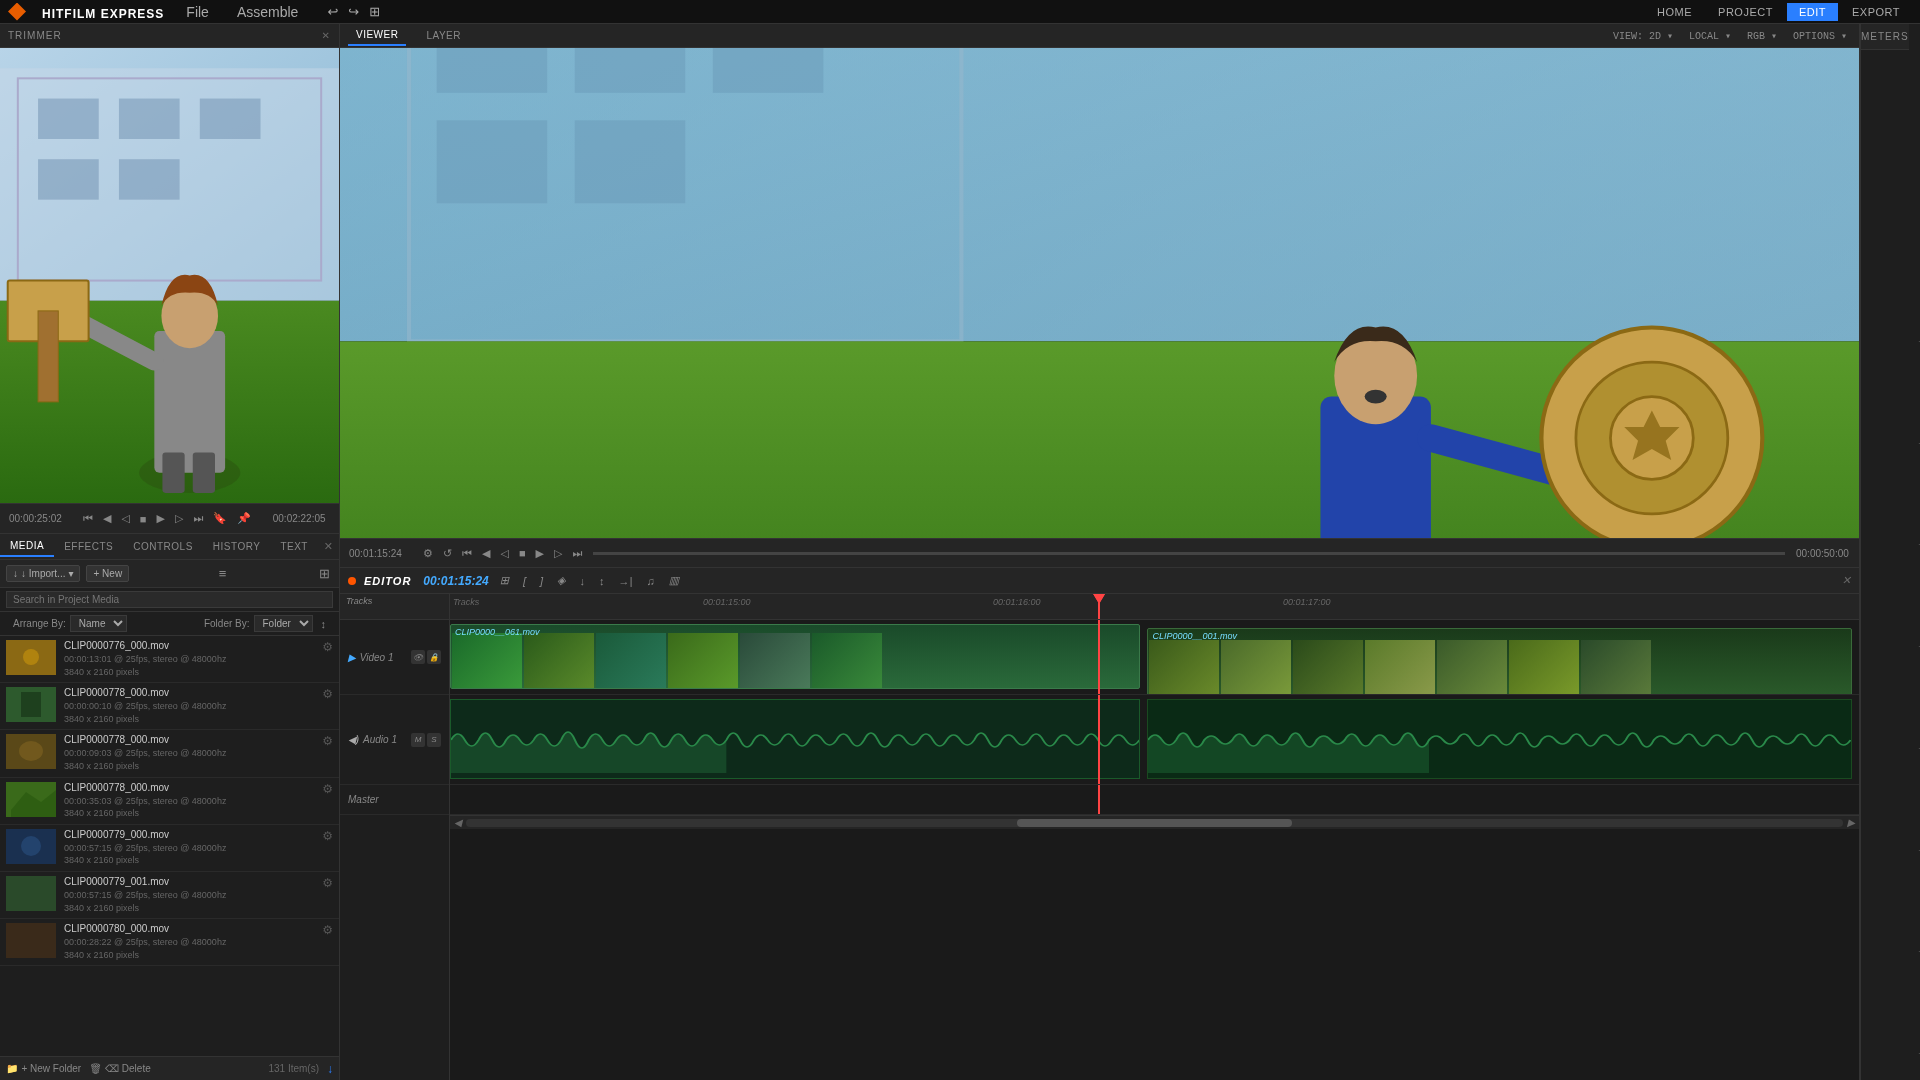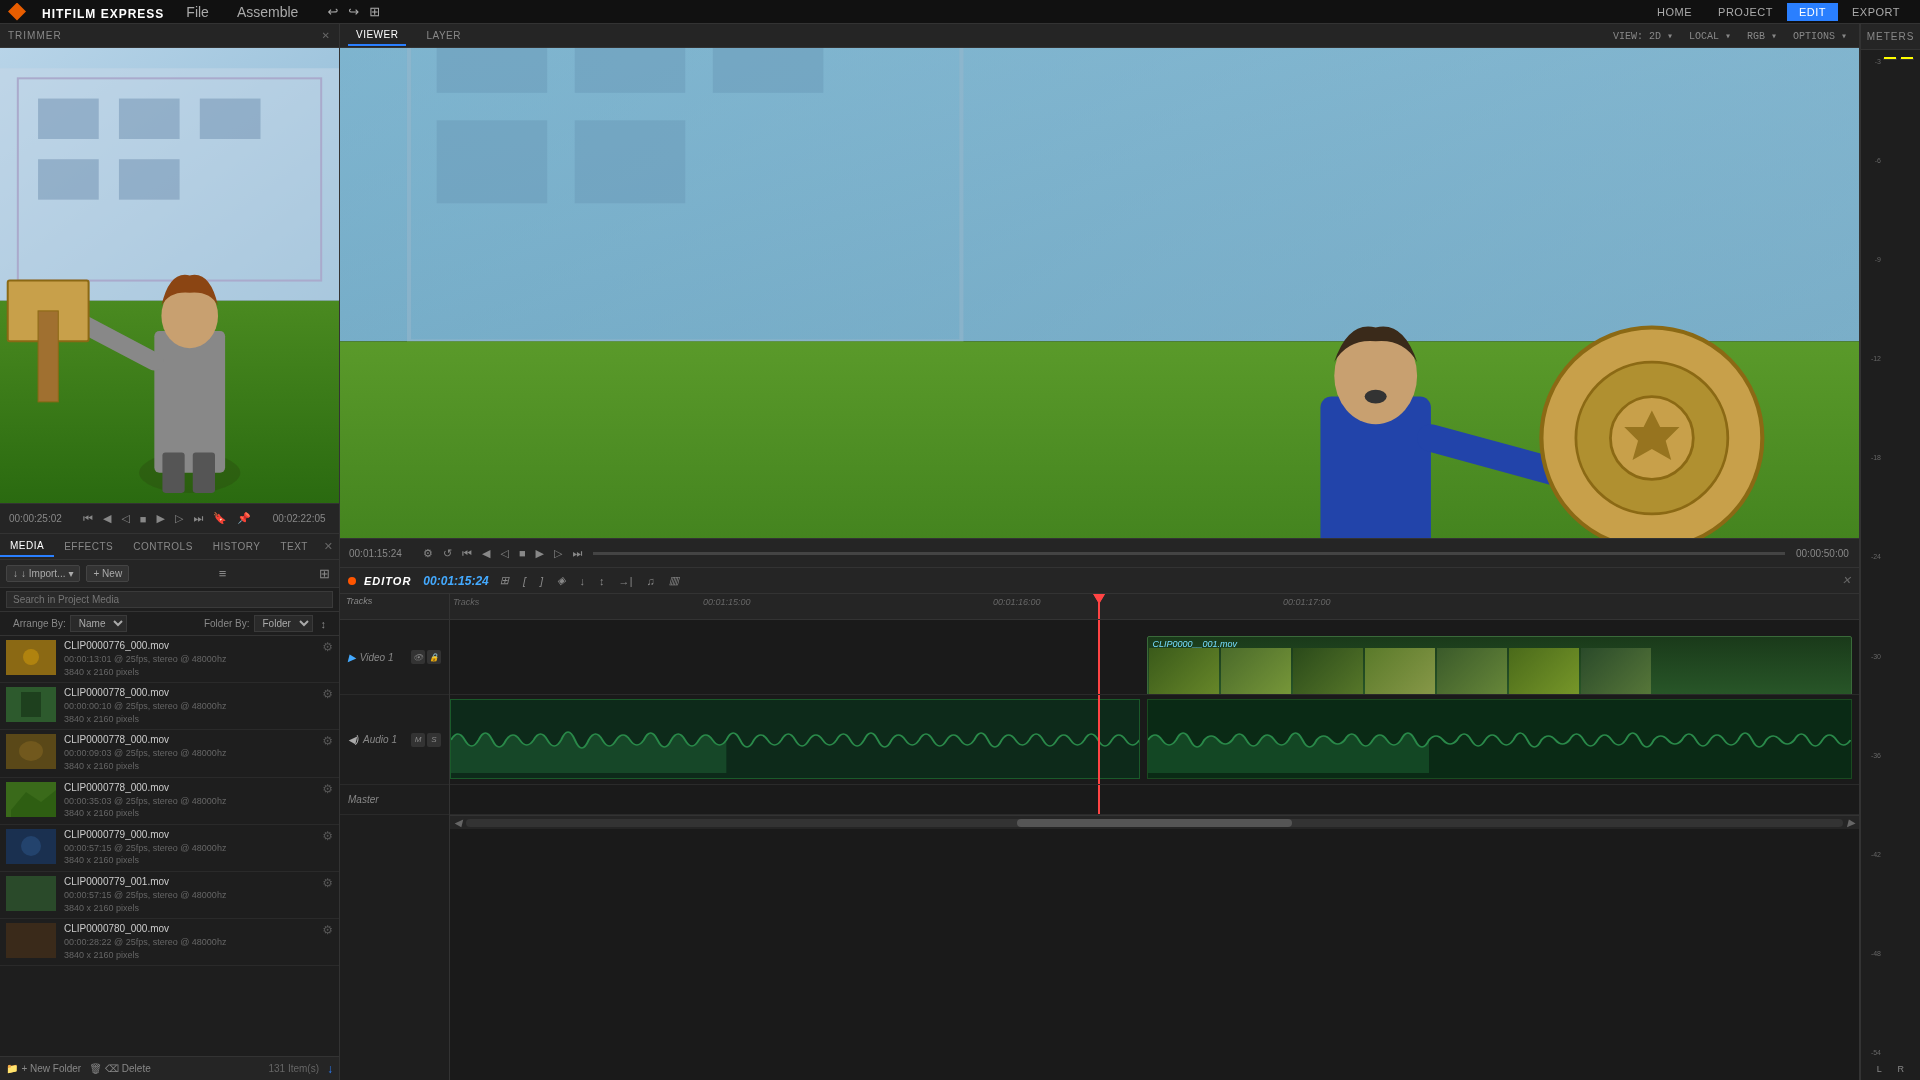--- a/index.html
+++ b/index.html
@@ -579,21 +579,20 @@
       color: #666;
       font-size: 10px;
       cursor: pointer;
     }
 
     
     #right-panel {
       width: 60px;
       background: #1e1e1e;
       display: flex;
-      flex-direction: column;
       border-left: 1px solid #333;
       flex-shrink: 0;
     }
     #meters-header {
       height: 26px;
       background: #252525;
       display: flex;
       align-items: center;
       justify-content: center;
       font-size: 10px;
@@ -1040,22 +1039,33 @@
             <span class="ruler-mark" style="left:250px">00:01:15:00</span>
             <span class="ruler-mark" style="left:540px">00:01:16:00</span>
             <span class="ruler-mark" style="left:830px">00:01:17:00</span>
             <div id="playhead" style="position:absolute;left:46%;top:0;width:2px;height:100%;background:#ff4444;z-index:10;">
               <div id="playhead-marker" style="position:absolute;top:0;width:0;height:0;border-left:6px solid transparent;border-right:6px solid transparent;border-top:10px solid #ff4444;left:-5px;"></div>
             </div>
           </div>
 
           <div id="video-track" style="position:relative;height:75px;background:#1a1a1a;border-bottom:1px solid #2a2a2a;overflow:hidden;">
 
-
-            <div class="video-clip clip-2" style="position:absolute;top:16px;left:49.5%;width:50%;height:68px;background:linear-gradient(to bottom,#1a3a1a,#2a5a2a);border:1px solid #3a6a3a;border-radius:2px;overflow:hidden;">
+            <div class="video-clip clip-1" style="position:absolute;top:4px;left:0;width:49%;height:65px;background:linear-gradient(to bottom,#1a4a2a,#2a6a3a);border:1px solid #3a7a4a;border-radius:2px;overflow:hidden;">
+              <span class="clip-label" style="position:absolute;top:2px;left:4px;font-size:9px;color:#7df;white-space:nowrap;z-index:5;">CLIP0000__061.mov</span>
+              <div style="display:flex;height:100%;align-items:flex-end;overflow:hidden;">
+                <div style="width:70px;height:55px;background:linear-gradient(135deg,#1a6a2a,#3a9a3a);margin:0 1px;flex-shrink:0;"></div>
+                <div style="width:70px;height:55px;background:linear-gradient(135deg,#2a5a1a,#5a8a2a);margin:0 1px;flex-shrink:0;"></div>
+                <div style="width:70px;height:55px;background:linear-gradient(135deg,#1a5a3a,#2a7a5a);margin:0 1px;flex-shrink:0;"></div>
+                <div style="width:70px;height:55px;background:linear-gradient(135deg,#3a6a1a,#5a9a2a);margin:0 1px;flex-shrink:0;"></div>
+                <div style="width:70px;height:55px;background:linear-gradient(135deg,#2a4a3a,#4a7a5a);margin:0 1px;flex-shrink:0;"></div>
+                <div style="width:70px;height:55px;background:linear-gradient(135deg,#1a5a2a,#3a8a3a);margin:0 1px;flex-shrink:0;"></div>
+              </div>
+            </div>
+
+            <div class="video-clip clip-2" style="position:absolute;top:8px;left:49.5%;width:50%;height:68px;background:linear-gradient(to bottom,#1a3a1a,#2a5a2a);border:1px solid #3a6a3a;border-radius:2px;overflow:hidden;">
               <span class="clip-label" style="position:absolute;top:2px;left:4px;font-size:9px;color:#7df;white-space:nowrap;z-index:5;">CLIP0000__001.mov</span>
               <div style="display:flex;height:100%;align-items:flex-end;overflow:hidden;">
                 <div style="width:70px;height:55px;background:linear-gradient(135deg,#3a5a1a,#6a8a2a);margin:0 1px;flex-shrink:0;"></div>
                 <div style="width:70px;height:55px;background:linear-gradient(135deg,#4a6a2a,#7a9a3a);margin:0 1px;flex-shrink:0;"></div>
                 <div style="width:70px;height:55px;background:linear-gradient(135deg,#2a4a1a,#5a7a2a);margin:0 1px;flex-shrink:0;"></div>
                 <div style="width:70px;height:55px;background:linear-gradient(135deg,#5a7a2a,#8a9a4a);margin:0 1px;flex-shrink:0;"></div>
                 <div style="width:70px;height:55px;background:linear-gradient(135deg,#3a5a2a,#6a8a3a);margin:0 1px;flex-shrink:0;"></div>
                 <div style="width:70px;height:55px;background:linear-gradient(135deg,#4a6a1a,#7a9a2a);margin:0 1px;flex-shrink:0;"></div>
                 <div style="width:70px;height:55px;background:linear-gradient(135deg,#2a4a2a,#5a7a3a);margin:0 1px;flex-shrink:0;"></div>
               </div>

